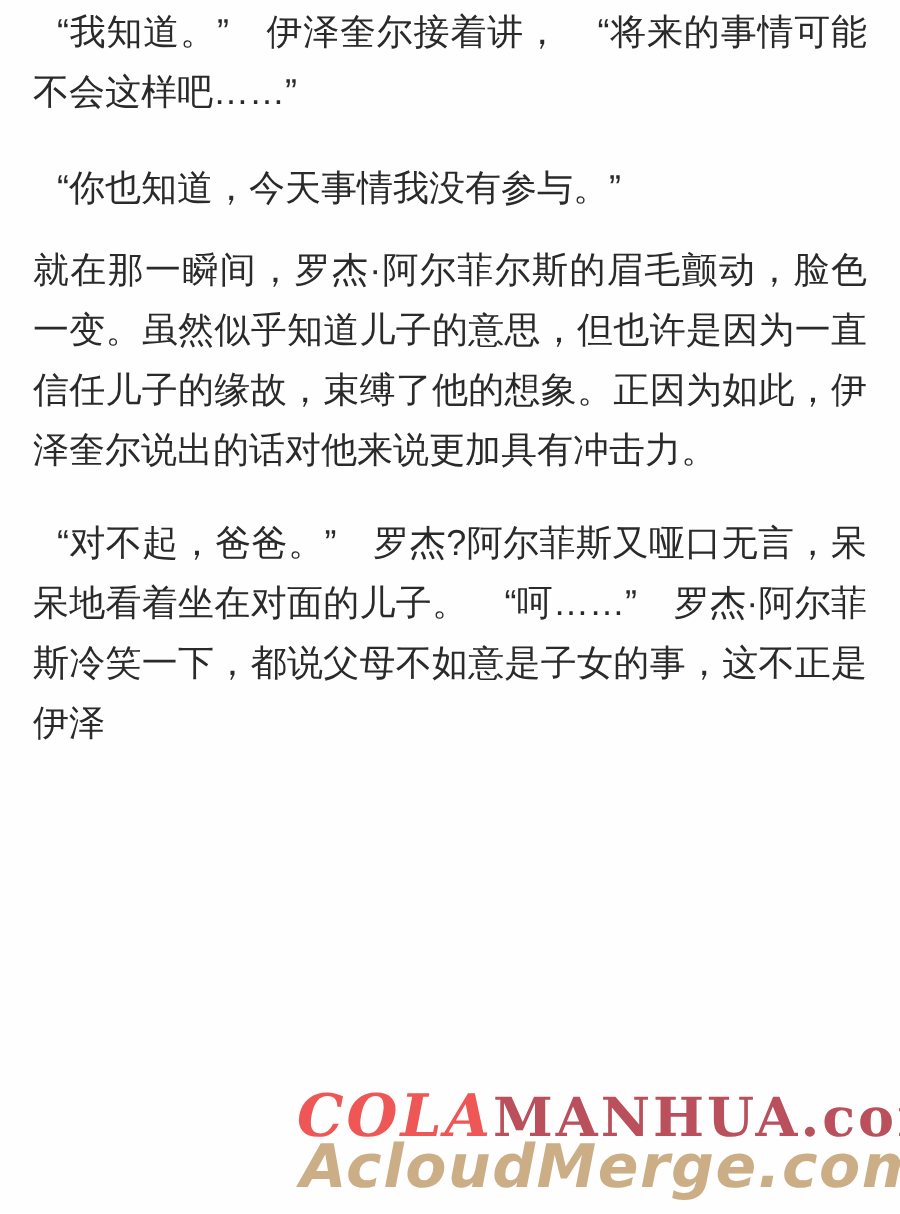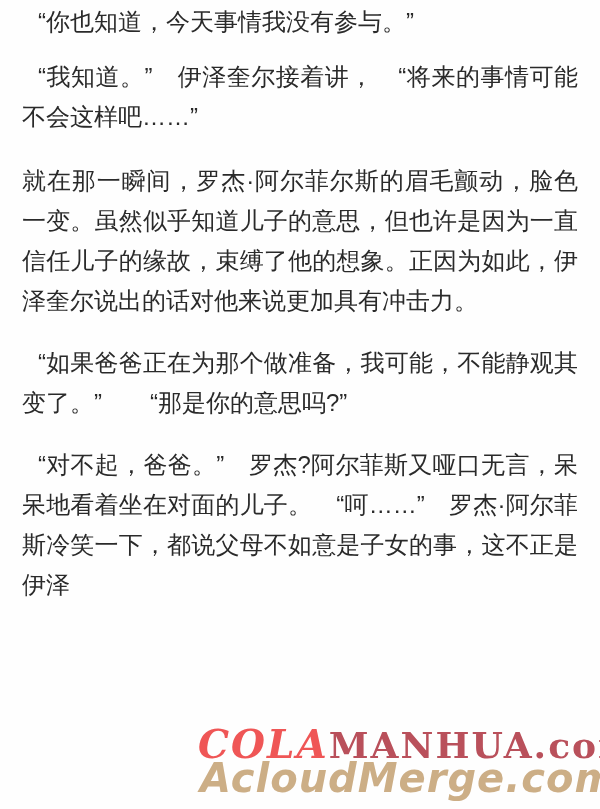--- a/index.html
+++ b/index.html
@@ -79,27 +79,26 @@
   }
 </style>
 </head>
 <body>
 
 <div class="page">
 
   <div class="chapter-text">
 
 
+    <p class="dialog gap-after-lg">“我知道。”　伊泽奎尔接着讲，　“将来的事情可能不会这样吧……”</p>
+
     <p class="dialog gap-after-md">“你也知道，今天事情我没有参与。”</p>
-
-    <p class="dialog gap-after-lg">“我知道。”　伊泽奎尔接着讲，　“将来的事情可能不会这样吧……”</p>
 
     <p class="gap-after-xl">就在那一瞬间，罗杰·阿尔菲尔斯的眉毛颤动，脸色一变。虽然似乎知道儿子的意思，但也许是因为一直信任儿子的缘故，束缚了他的想象。正因为如此，伊泽奎尔说出的话对他来说更加具有冲击力。</p>
 
-    <p class="dialog gap-after-xl">“如果爸爸正在为那个做准备，我可能，不能静观其变了。”　　“那是你的意思吗?”</p>
 
     <p class="dialog">“对不起，爸爸。”　罗杰?阿尔菲斯又哑口无言，呆呆地看着坐在对面的儿子。　“呵……”　罗杰·阿尔菲斯冷笑一下，都说父母不如意是子女的事，这不正是伊泽</p>
   </div>
 
   <div class="watermark wm-colamanhua">
     <span class="wm-cola">COLA</span><span class="wm-manhua">MANHUA.com</span>
   </div>
 
   <div class="watermark wm-acloudmerge">AcloudMerge.com</div>
 

